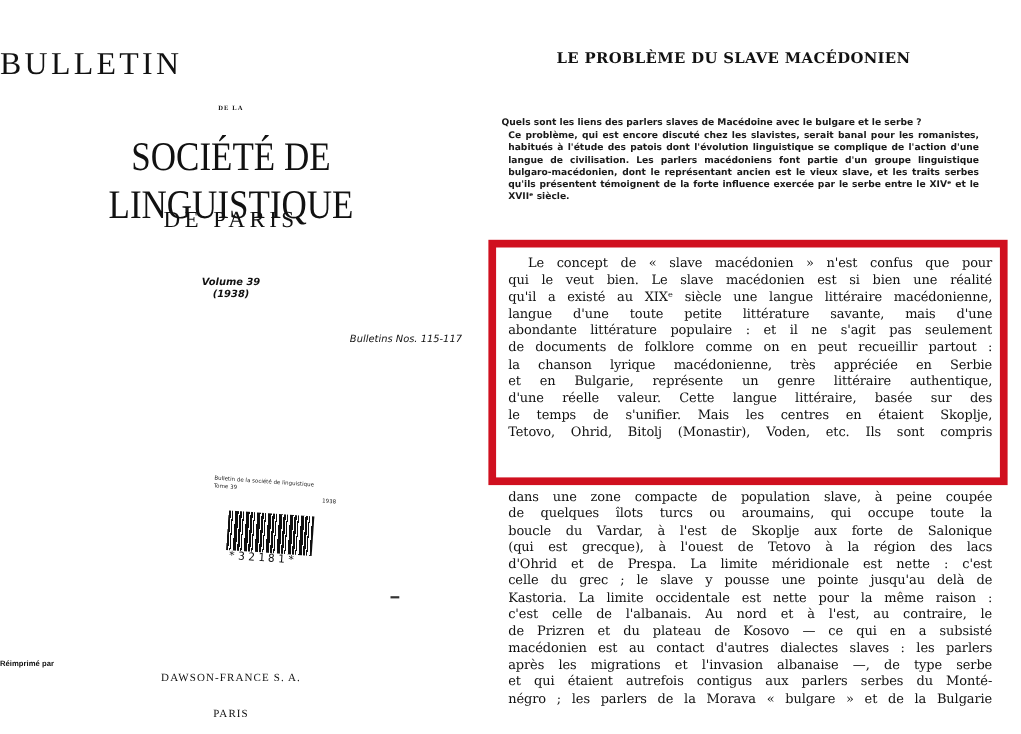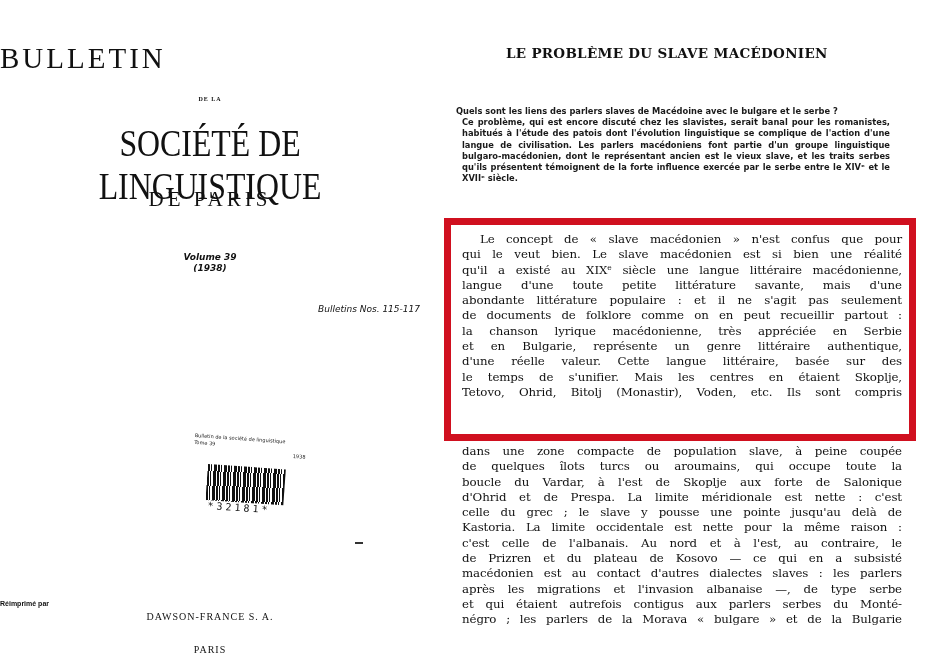--- a/index.html
+++ b/index.html
@@ -141,20 +141,21 @@
     <span class="line">et en Bulgarie, représente un genre littéraire authentique,</span>
     <span class="line">d'une réelle valeur. Cette langue littéraire, basée sur des</span>
     <span class="line">le temps de s'unifier. Mais les centres en étaient Skoplje,</span>
     <span class="line">Tetovo, Ohrid, Bitolj (Monastir), Voden, etc. Ils sont compris</span>
   </div>
 
   <div class="body-text para2">
     <span class="line">dans une zone compacte de population slave, à peine coupée</span>
     <span class="line">de quelques îlots turcs ou aroumains, qui occupe toute la</span>
     <span class="line">boucle du Vardar, à l'est de Skoplje aux forte de Salonique</span>
+    <span class="line">(qui est grecque), à l'ouest de Tetovo à la région des lacs</span>
     <span class="line">d'Ohrid et de Prespa. La limite méridionale est nette : c'est</span>
     <span class="line">celle du grec ; le slave y pousse une pointe jusqu'au delà de</span>
     <span class="line">Kastoria. La limite occidentale est nette pour la même raison :</span>
     <span class="line">c'est celle de l'albanais. Au nord et à l'est, au contraire, le</span>
     <span class="line">de Prizren et du plateau de Kosovo — ce qui en a subsisté</span>
     <span class="line">macédonien est au contact d'autres dialectes slaves : les parlers</span>
     <span class="line">après les migrations et l'invasion albanaise —, de type serbe</span>
     <span class="line">et qui étaient autrefois contigus aux parlers serbes du Monté-</span>
     <span class="line">négro ; les parlers de la Morava « bulgare » et de la Bulgarie</span>
   </div>

